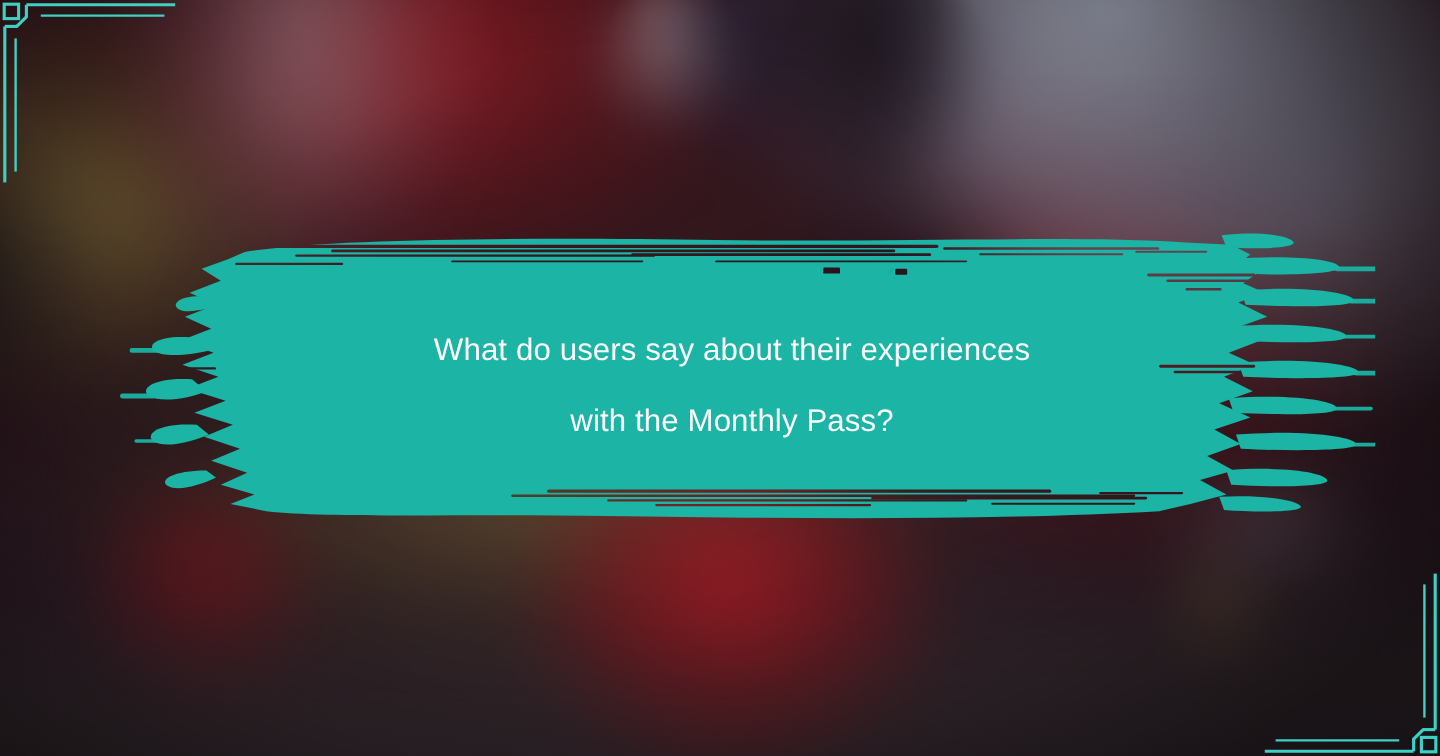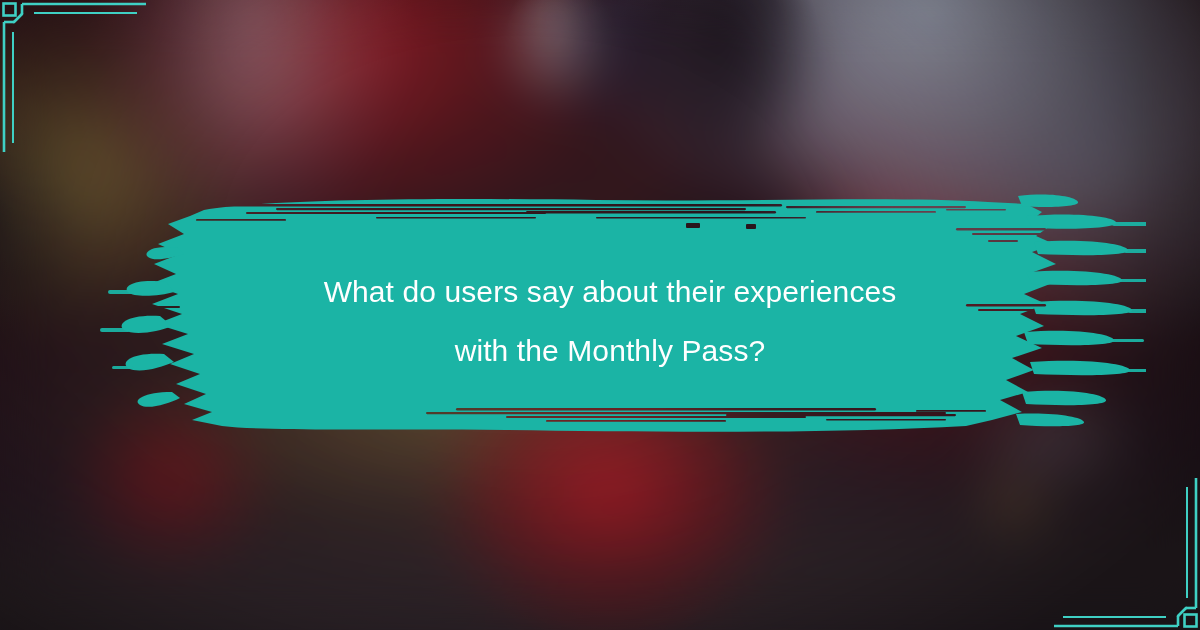--- a/index.html
+++ b/index.html
@@ -96,21 +96,21 @@
   #banner svg { display:block; width:100%; height:100%; overflow:visible; }
 
   
   #headline {
     position:absolute;
     left:170px; top:262px;
     width:880px;
     text-align:center;
     color:#ffffff;
     font-family:"Liberation Sans", sans-serif;
-    font-size:30px;
+    font-size:26px;
     font-weight:400;
     line-height:59px;
     letter-spacing:.1px;
     white-space:pre-line;
   }
 
   
   .corner-frame { position:absolute; pointer-events:none; }
   #frame-tl { left:0; top:0; width:170px; height:170px; }
   #frame-br { right:0; bottom:0; width:170px; height:170px; }

